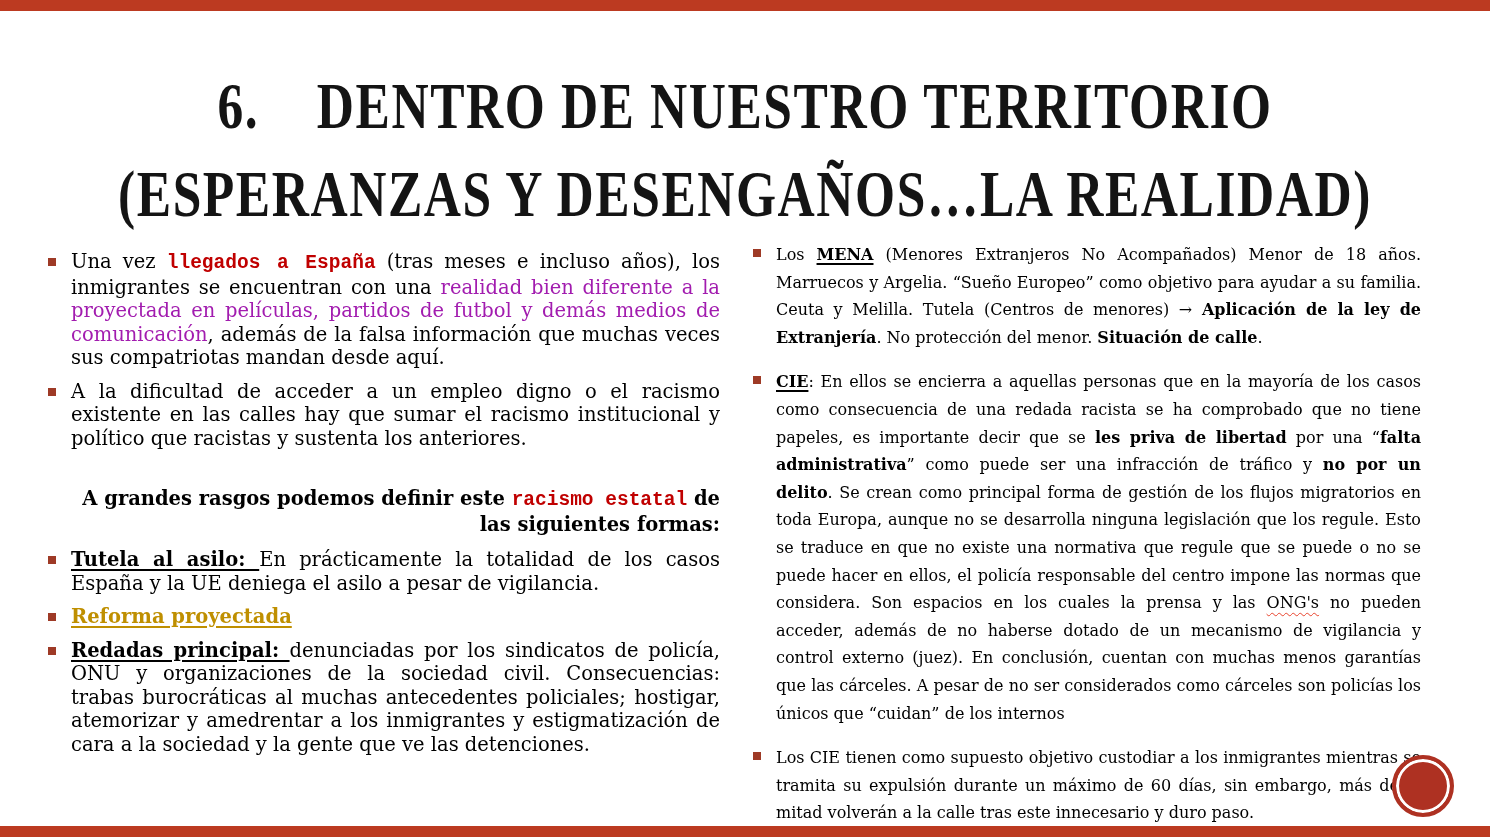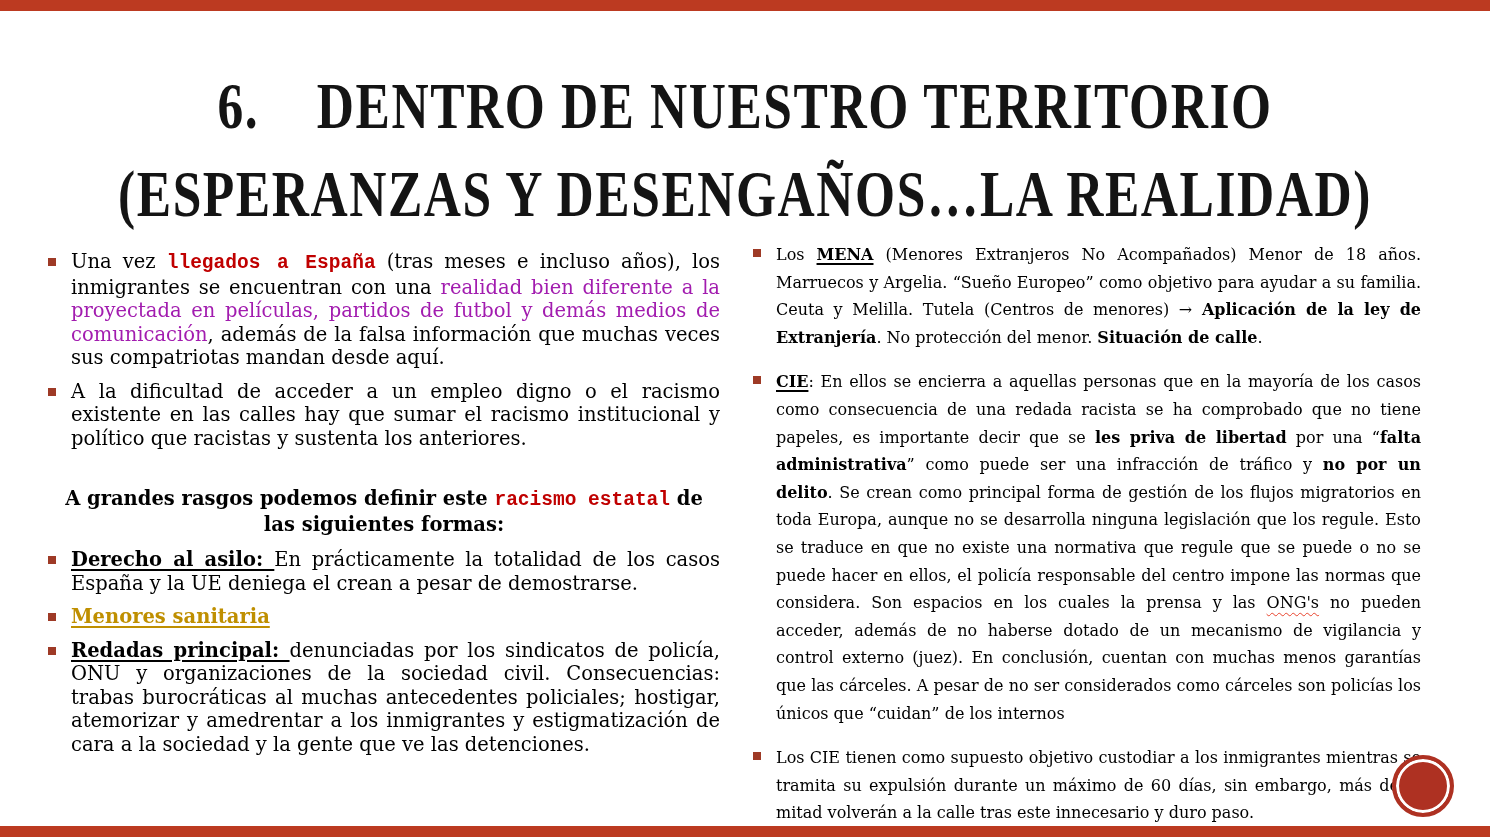--- a/index.html
+++ b/index.html
@@ -39,21 +39,21 @@
     margin-top:8px;margin-right:15px;
   }
   .txt{
     flex:1 1 auto;text-align:justify;text-justify:inter-word;
   }
   #left-col .txt{font-size:19.5px;line-height:23.5px;}
   #right-col .txt{font-size:16px;line-height:27.6px;}
 
   .heading{margin:3px 0 12px 0;}
   .heading .txt{
-    text-align:center;font-weight:bold;font-size:22.5px;line-height:25px;margin-top:37px;
+    text-align:right;font-weight:bold;font-size:22.5px;line-height:25px;margin-top:37px;
   }
 
   
   .seg{white-space:pre-wrap;}
   .b{font-weight:bold;}
   .r{color:#a21caf;}
   .rb{color:#C00000;font-weight:bold;font-family:Liberation Mono, monospace;}
   .bu{font-weight:bold;text-decoration-line:underline;text-decoration-thickness:2px;text-underline-offset:3px;}
   .gbu{color:#BF8F00;font-weight:bold;text-decoration-line:underline;text-decoration-thickness:2px;text-underline-offset:3px;}
   .sp{text-decoration-line:underline;text-decoration-style:wavy;text-decoration-color:#E8442E;text-decoration-thickness:1px;text-underline-offset:4px;}
@@ -85,25 +85,25 @@
     </div>
     <div class="bullet-item">
       <span class="bullet-sq"></span>
       <div class="txt"><span class="seg">A la dificultad de acceder a un empleo digno o el racismo existente en las calles hay que sumar el racismo institucional y político que racistas y sustenta los anteriores.</span></div>
     </div>
     <div class="heading bullet-row">
       <div class="txt"><span class="seg b">A grandes rasgos podemos definir este </span><span class="seg rb">racismo estatal</span><span class="seg b"> de las siguientes formas:</span></div>
     </div>
     <div class="bullet-item">
       <span class="bullet-sq"></span>
-      <div class="txt"><span class="seg bu">Derecho al asilo: </span><span class="seg">En prácticamente la totalidad de los casos España y la UE deniega el crean a pesar de demostrarse.</span></div>
+      <div class="txt"><span class="seg bu">Tutela al asilo: </span><span class="seg">En prácticamente la totalidad de los casos España y la UE deniega el asilo a pesar de vigilancia.</span></div>
     </div>
     <div class="bullet-item">
       <span class="bullet-sq"></span>
-      <div class="txt"><span class="seg gbu">Menores sanitaria</span></div>
+      <div class="txt"><span class="seg gbu">Reforma proyectada</span></div>
     </div>
     <div class="bullet-item">
       <span class="bullet-sq"></span>
       <div class="txt"><span class="seg bu">Redadas principal: </span><span class="seg">denunciadas por los sindicatos de policía, ONU y organizaciones de la sociedad civil. Consecuencias: trabas burocráticas al muchas antecedentes policiales; hostigar, atemorizar y amedrentar a los inmigrantes y estigmatización de cara a la sociedad y la gente que ve las detenciones.</span></div>
     </div>
   </div>
 <div id="right-col" class="col">
     <div class="bullet-item">
       <span class="bullet-sq"></span>
       <div class="txt"><span class="seg">Los </span><span class="seg bu">MENA</span><span class="seg"> (Menores Extranjeros No Acompañados) Menor de 18 años. Marruecos y Argelia. “Sueño Europeo” como objetivo para ayudar a su familia. Ceuta y Melilla. Tutela (Centros de menores) → </span><span class="seg b">Aplicación de la ley de Extranjería</span><span class="seg">. No protección del menor. </span><span class="seg b">Situación de calle</span><span class="seg">.</span></div>

